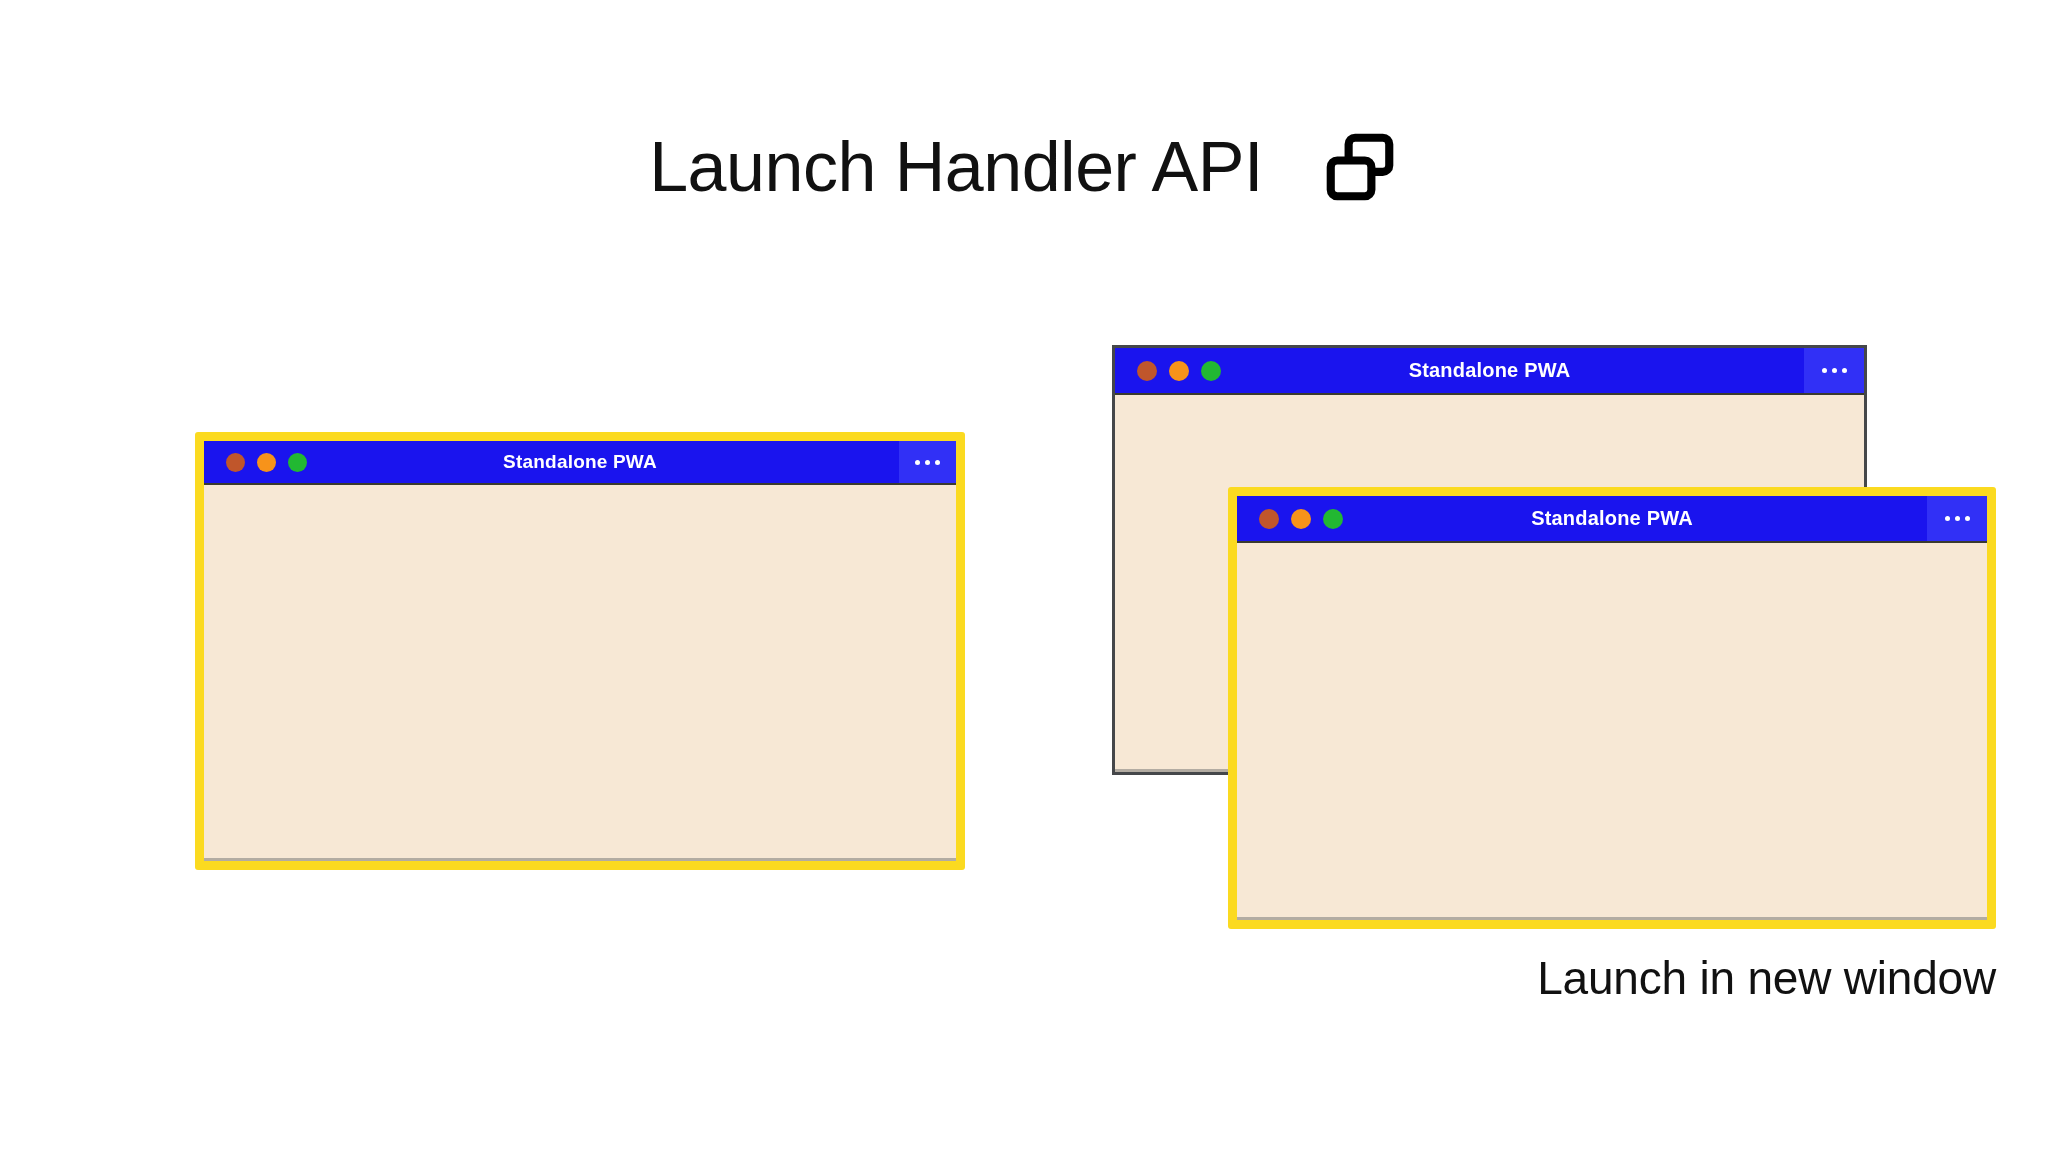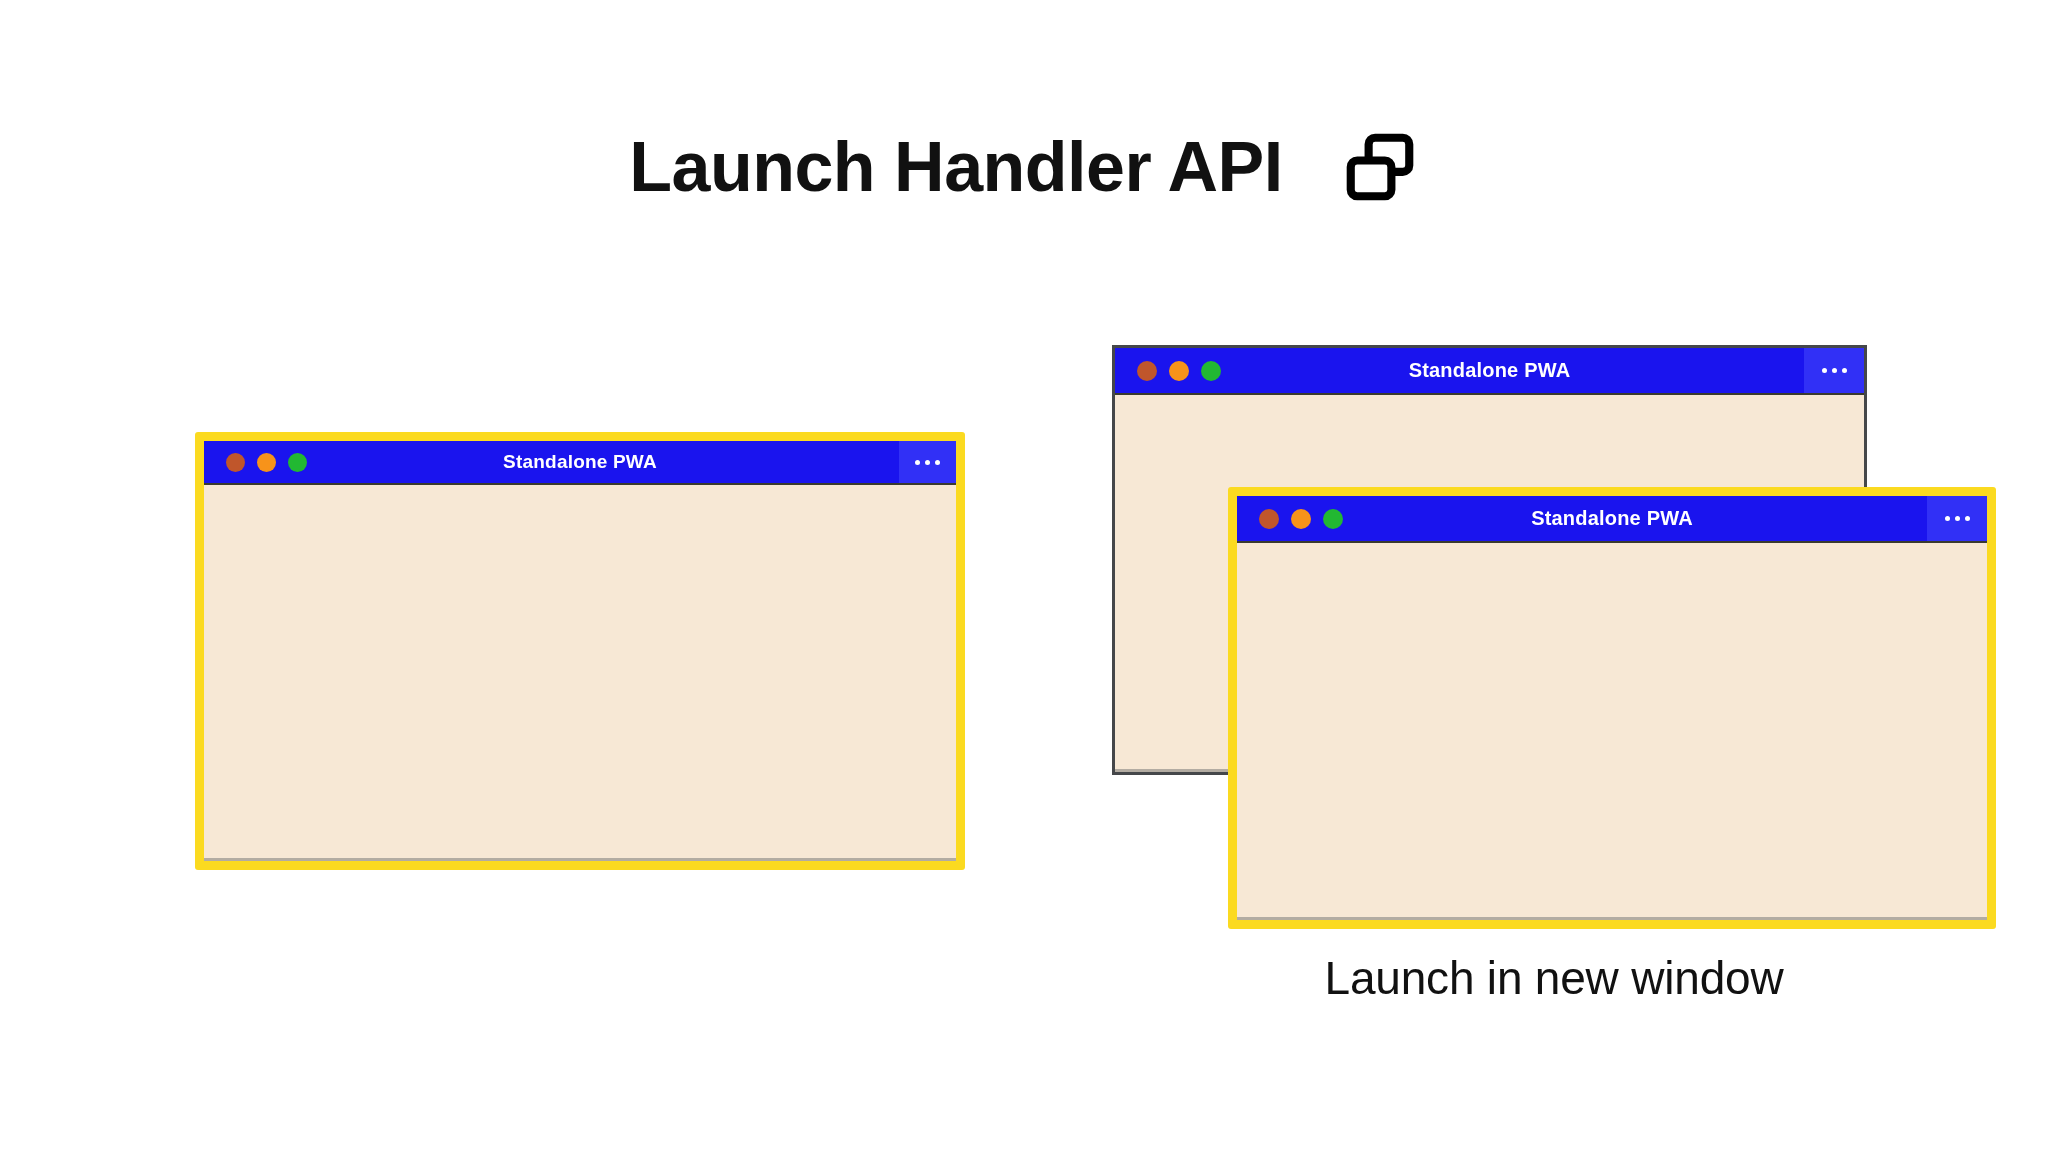--- a/index.html
+++ b/index.html
@@ -27,21 +27,21 @@
     left: 0;
     width: 2048px;
     display: flex;
     align-items: center;
     justify-content: center;
     gap: 58px;
   }
 
   .header-title {
     font-size: 70px;
-    font-weight: 700;
+    font-weight: 400;
     color: #111111;
     letter-spacing: -0.5px;
     line-height: 1;
     white-space: nowrap;
   }
 
   .header-icon {
     width: 78px;
     height: 78px;
     display: block;
@@ -201,21 +201,21 @@
     top: 955px;
     left: 195px;
     width: 770px;
     text-align: center;
   }
 
   #caption-launch-new {
     top: 955px;
     left: 1112px;
     width: 884px;
-    text-align: center;
+    text-align: right;
   }
 </style>
 </head>
 <body>
 
 <div class="page">
 
   <div class="header">
     <div class="header-title">Launch Handler API</div>
     <svg class="header-icon" viewBox="0 0 48 48" aria-hidden="true">

